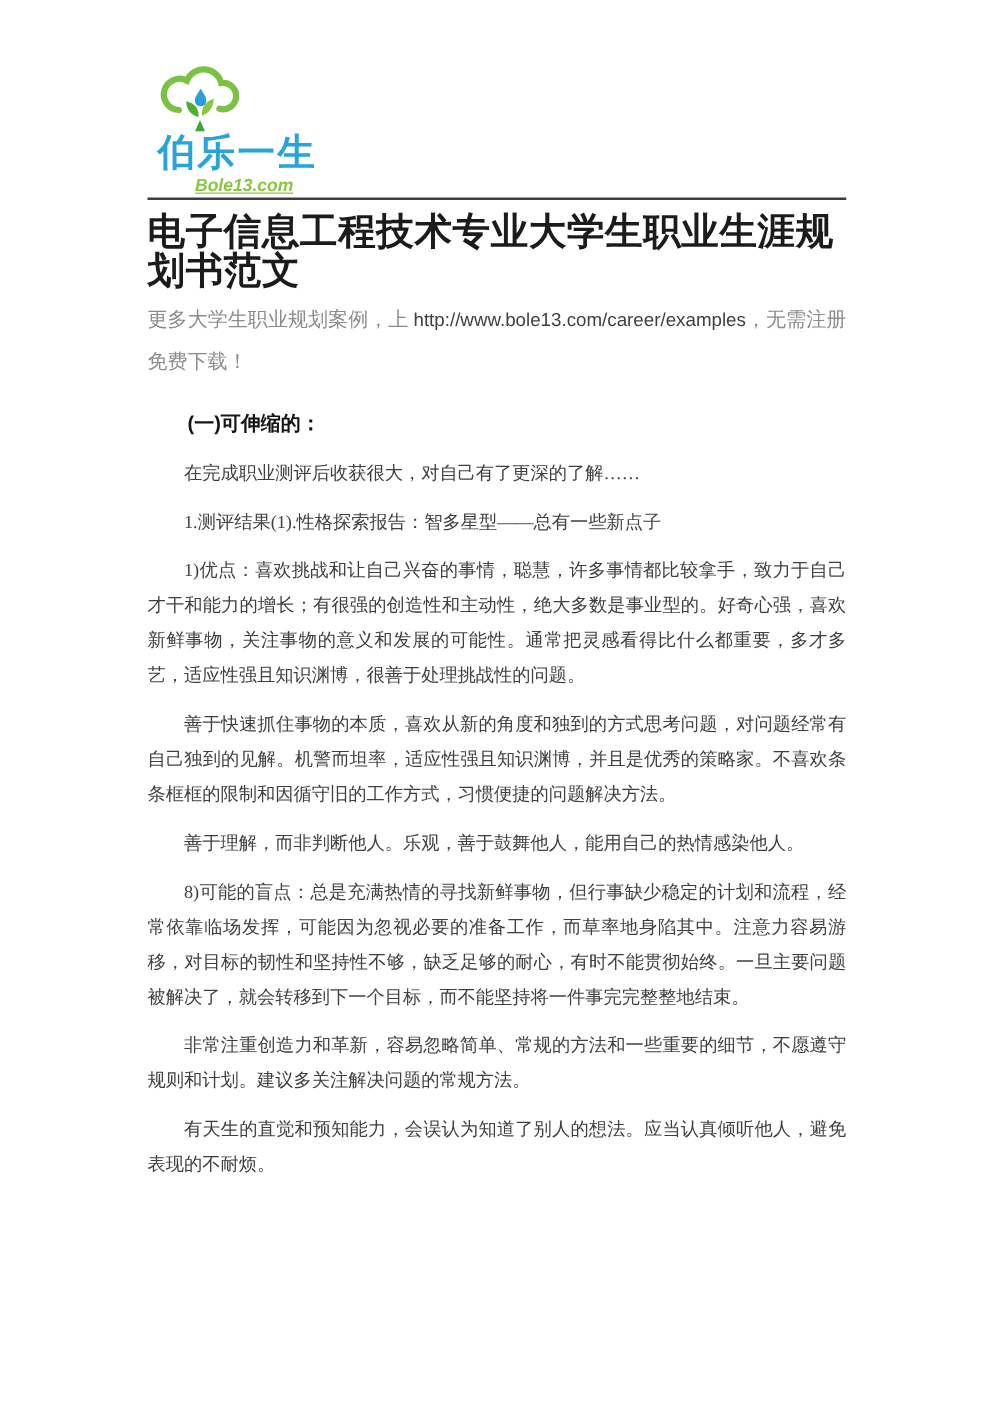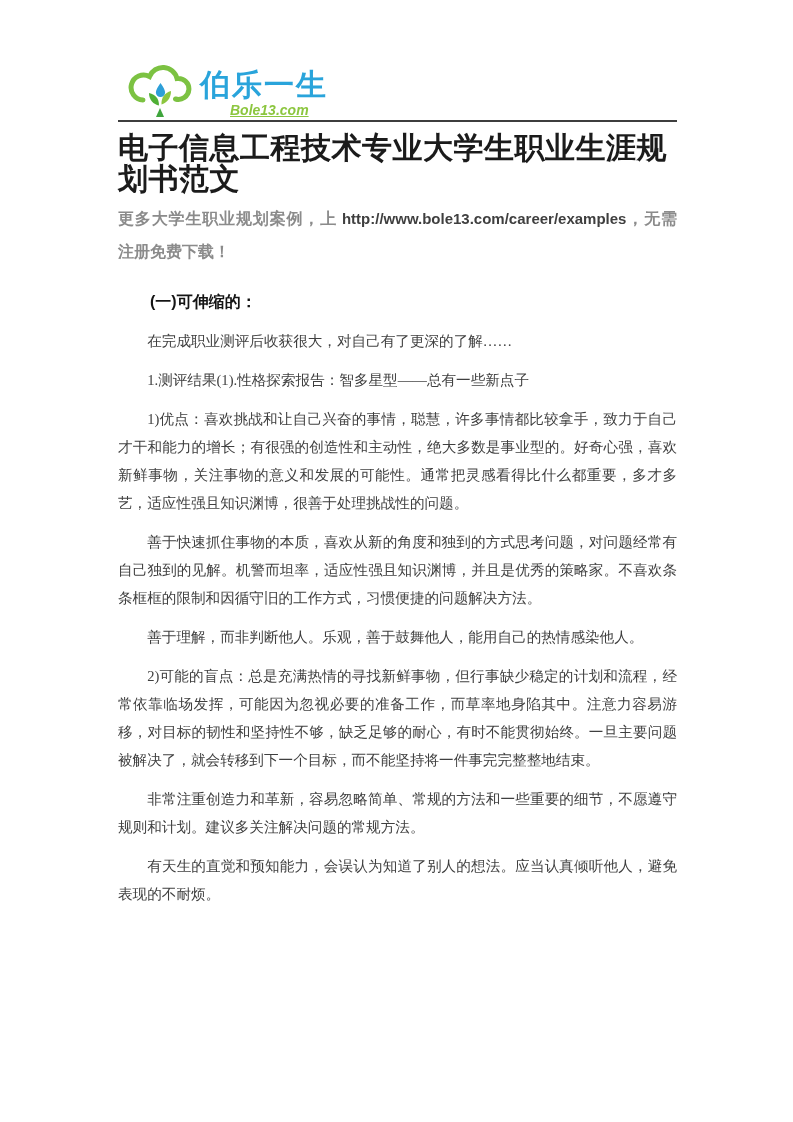--- a/index.html
+++ b/index.html
@@ -4,21 +4,21 @@
 <style>
   html, body { margin: 0; padding: 0; background: #ffffff; }
   body {
     width: 793px; height: 1122px;
     font-family: "Liberation Serif", serif;
     position: relative; overflow: hidden;
   }
   .content { margin-left: 118px; width: 559px; }
 
   
-  .logo-row { padding-top: 58px; display: flex; align-items: flex-end; }
+  .logo-row { padding-top: 46px; display: flex; align-items: flex-start; flex-direction: column; }
   .logo-icon { width: 64px; height: 60px; margin-left: 10px; flex: 0 0 auto; }
   .logo-text { margin-left: 8px; }
   .logo-name {
     font-family: "Liberation Sans", sans-serif;
     font-size: 30px; font-weight: bold; line-height: 34px;
     letter-spacing: 2px;
   }
   .logo-domain {
     font-family: "Liberation Sans", sans-serif;
     font-size: 14px; font-weight: bold; font-style: italic;
@@ -29,21 +29,20 @@
   
   .doc-title {
     margin: 10px 0 0 0;
     font-size: 30px; font-weight: bold; color: #1b1b1b;
     letter-spacing: 0.5px; line-height: 31px;
   }
   .doc-subtitle {
     margin: 8px 0 0 0;
     font-size: 16px; line-height: 33px; color: #8b8b8b;
     text-align: justify;
-    font-weight: bold;
   }
   .doc-subtitle .url {
     font-family: "Liberation Sans", sans-serif;
     font-size: 15px; color: #3f3f3f;
   }
 
   
   .section-heading {
     margin: 23px 0 14px 0;
     font-family: "Liberation Sans", sans-serif;
@@ -89,18 +88,18 @@
   <p class="doc-subtitle"><span>更多大学生职业规划案例，上 </span><span class="url">http://www.bole13.com/career/examples</span><span>，无需注册免费下载！</span></p>
 
   <h2 class="section-heading">(一)可伸缩的：</h2>
 
   <div class="body-paragraphs">
     <p>在完成职业测评后收获很大，对自己有了更深的了解……</p>
     <p>1.测评结果(1).性格探索报告：智多星型——总有一些新点子</p>
     <p>1)优点：喜欢挑战和让自己兴奋的事情，聪慧，许多事情都比较拿手，致力于自己才干和能力的增长；有很强的创造性和主动性，绝大多数是事业型的。好奇心强，喜欢新鲜事物，关注事物的意义和发展的可能性。通常把灵感看得比什么都重要，多才多艺，适应性强且知识渊博，很善于处理挑战性的问题。</p>
     <p>善于快速抓住事物的本质，喜欢从新的角度和独到的方式思考问题，对问题经常有自己独到的见解。机警而坦率，适应性强且知识渊博，并且是优秀的策略家。不喜欢条条框框的限制和因循守旧的工作方式，习惯便捷的问题解决方法。</p>
     <p>善于理解，而非判断他人。乐观，善于鼓舞他人，能用自己的热情感染他人。</p>
-    <p>2)可能的盲点：总是充满热情的寻找新鲜事物，但行事缺少稳定的计划和流程，经常依靠临场发挥，可能因为忽视必要的准备工作，而草率地身陷其中。注意力容易游移，对目标的韧性和坚持性不够，缺乏足够的耐心，有时不能贯彻始终。一旦主要问题被解决了，就会转移到下一个目标，而不能坚持将一件事完完整整地结束。</p>
+    <p>8)可能的盲点：总是充满热情的寻找新鲜事物，但行事缺少稳定的计划和流程，经常依靠临场发挥，可能因为忽视必要的准备工作，而草率地身陷其中。注意力容易游移，对目标的韧性和坚持性不够，缺乏足够的耐心，有时不能贯彻始终。一旦主要问题被解决了，就会转移到下一个目标，而不能坚持将一件事完完整整地结束。</p>
     <p>非常注重创造力和革新，容易忽略简单、常规的方法和一些重要的细节，不愿遵守规则和计划。建议多关注解决问题的常规方法。</p>
     <p>有天生的直觉和预知能力，会误认为知道了别人的想法。应当认真倾听他人，避免表现的不耐烦。</p>
   </div>
 
 </div>
 
 </body></html>

